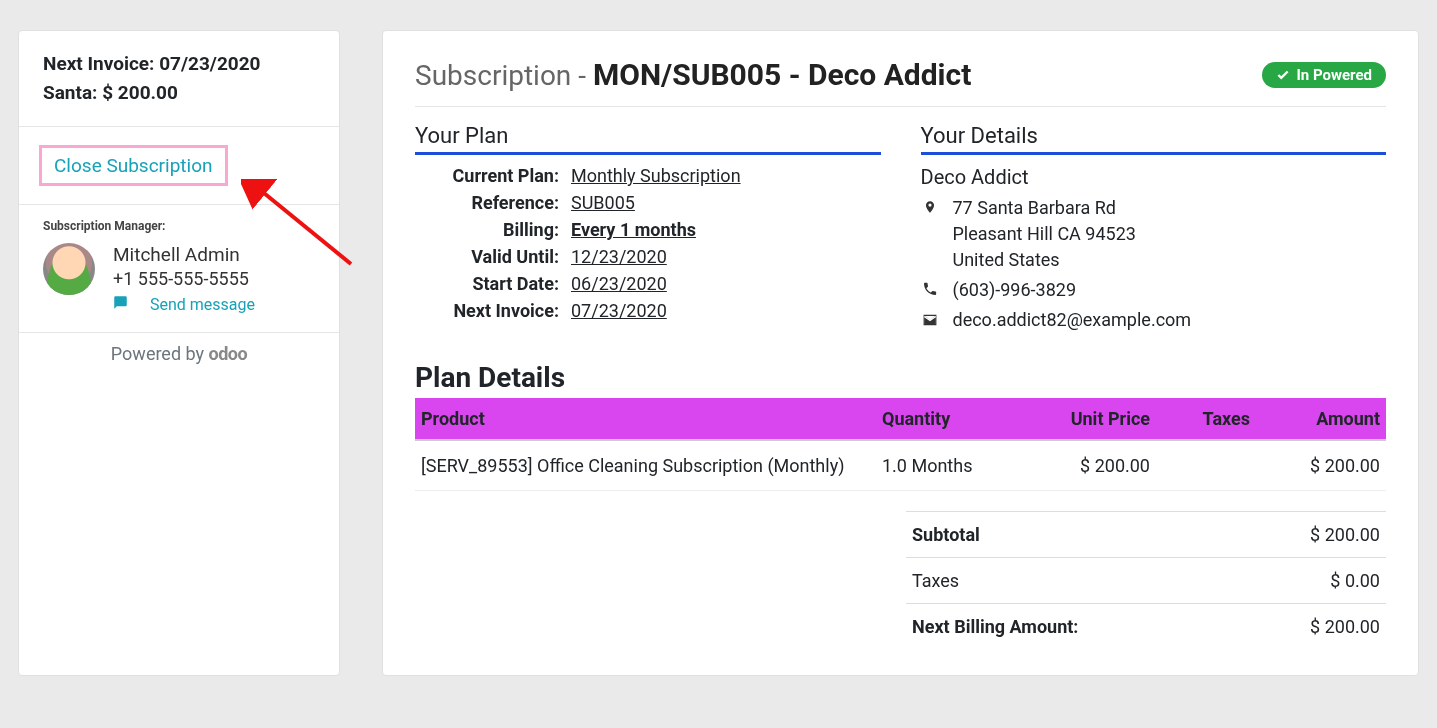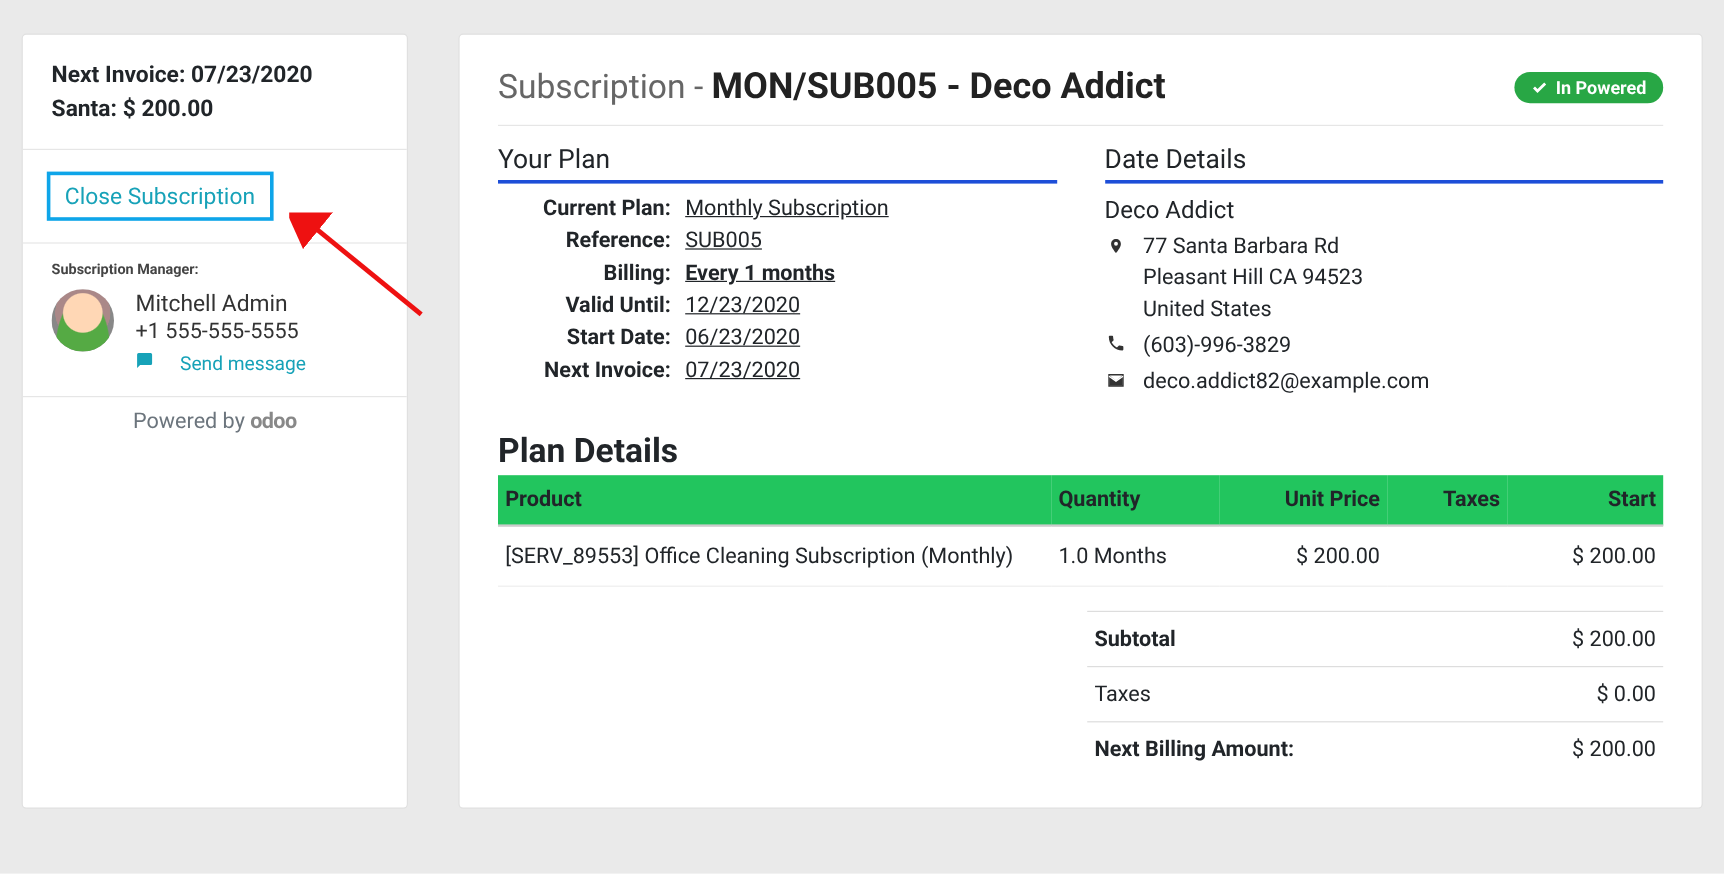--- a/index.html
+++ b/index.html
@@ -8,22 +8,21 @@
     background: #eaeaea;
     font-family: -apple-system, BlinkMacSystemFont, "Segoe UI", Roboto, "Helvetica Neue", Arial, sans-serif;
     color: #212529;
     width: 1437px;
     height: 728px;
     overflow: hidden;
   }
   .container {
     display: flex;
     gap: 42px;
-    padding: 10px 18px;
-    margin-top: 18px;
+    padding: 30px 18px;
   }
   
   .sidebar {
     width: 322px;
     flex: 0 0 322px;
     background: #fff;
     border: 1px solid #e0e0e0;
     border-radius: 4px;
   }
   .sidebar-block {
@@ -33,21 +32,21 @@
   .sidebar-block:last-child { border-bottom: none; }
   .next-invoice-line, .amount-line {
     font-weight: 700;
     font-size: 19px;
     line-height: 1.55;
   }
   .close-sub-link {
     display: inline-block;
     font-size: 19px;
     color: #17a2b8;
-    border: 3px solid #0ea5e9;
+    border: 3px solid #f9a8d4;
     padding: 6px 12px;
     margin: 4px 0;
     cursor: pointer;
   }
   .manager-block {
     padding: 14px 24px 18px;
     border-bottom: 1px solid #e6e6e6;
   }
   .manager-heading {
     font-weight: 700;
@@ -195,21 +194,21 @@
 
   table.pd {
     width: 100%;
     border-collapse: collapse;
     font-size: 18px;
   }
   table.pd thead th {
     text-align: left;
     border-bottom: 2px solid #ccc;
     padding: 10px 6px;
-    background: #22c55e;
+    background: #d946ef;
     font-weight: 700;
   }
   table.pd thead th.r, table.pd td.r { text-align: right; }
   table.pd thead th.l, table.pd td.l { text-align: left; }
   table.pd tbody td {
     padding: 14px 6px;
     border-bottom: 1px solid #eee;
   }
   table.totals {
     margin-left:auto;
@@ -327,21 +326,21 @@
             <div class="k">Start Date:</div>
             <div class="v">06/23/2020</div>
           </div>
         <div class="kv">
             <div class="k">Next Invoice:</div>
             <div class="v">07/23/2020</div>
           </div>
       </div>
 
       <div class="col">
-        <h3>Date Details</h3>
+        <h3>Your Details</h3>
         <div class="detail-name">Deco Addict</div>
         <div class="detail-line">
           <div class="ico">
             <svg width="14" height="18" viewBox="0 0 24 24" fill="#333">
                 <path d="M12 2C8 2 5 5 5 9c0 5 7 13 7 13s7-8 7-13c0-4-3-7-7-7zm0 9.5A2.5 2.5 0 1 1 12 6a2.5 2.5 0 0 1 0 5.5z"></path>
               </svg>
           </div>
           <div class="txt">
             <div>77 Santa Barbara Rd</div>
             <div>Pleasant Hill CA 94523</div>
@@ -371,21 +370,21 @@
 
     <h2 class="plan-details">Plan Details</h2>
 
     <table class="pd">
       <thead>
         <tr>
           <th class="l">Product</th>
           <th class="l" style="width:140px">Quantity</th>
           <th class="r" style="width:140px">Unit Price</th>
           <th class="r" style="width:100px">Taxes</th>
-          <th class="r" style="width:130px">Start</th>
+          <th class="r" style="width:130px">Amount</th>
         </tr>
       </thead>
       <tbody>
         <tr>
           <td class="l">[SERV_89553] Office Cleaning Subscription (Monthly)</td>
           <td class="l">1.0 Months</td>
           <td class="r">$ 200.00</td>
           <td class="r"></td>
           <td class="r">$ 200.00</td>
         </tr>

